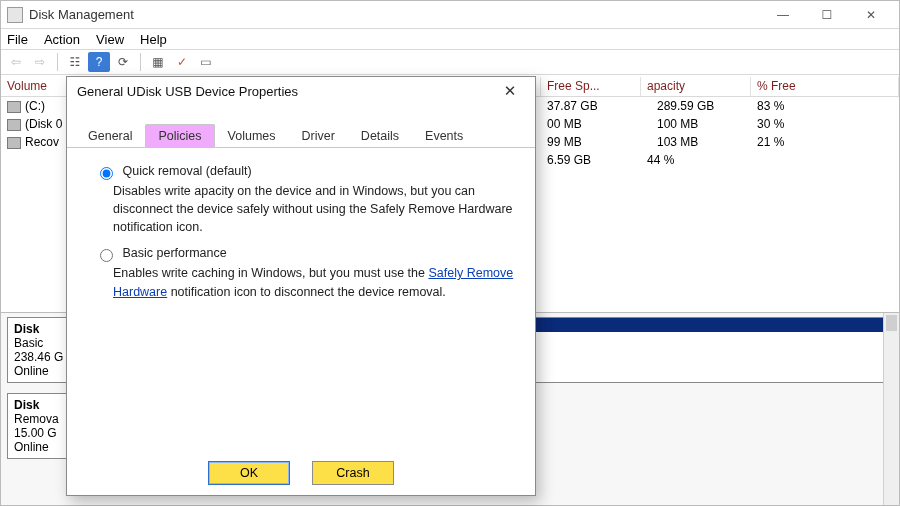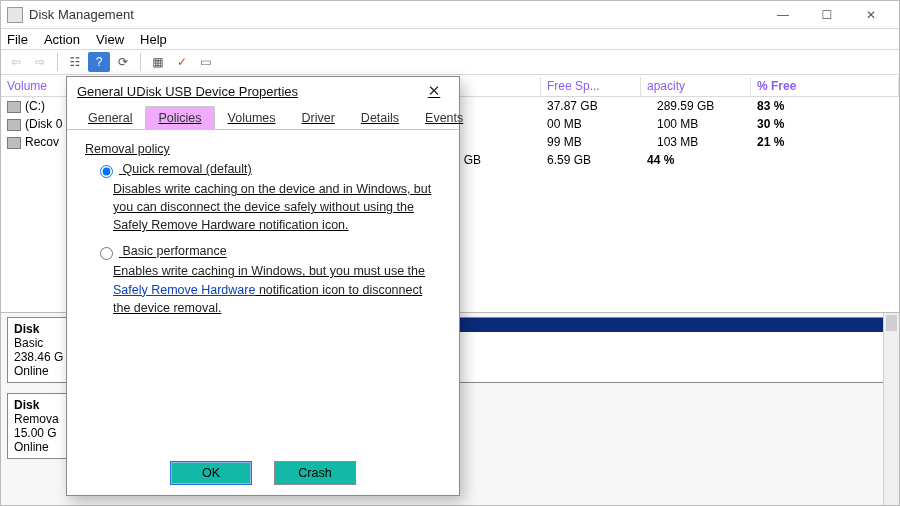--- a/index.html
+++ b/index.html
@@ -20,63 +20,63 @@
   .toolbar { height:26px; border-top:1px solid #d9d9d9; border-bottom:1px solid #d9d9d9; display:flex; align-items:center; padding:0 4px; gap:2px; }
   .tbtn { width:22px; height:20px; display:flex; align-items:center; justify-content:center; color:#555; }
   .tbtn.dis { color:#bbb; }
   .tsep { width:1px; height:18px; background:#ccc; margin:0 4px; }
 
   
   .content { position:absolute; top:76px; left:0; right:0; bottom:0; display:flex; flex-direction:column; }
   .list-area { border-bottom:1px solid #bbb; height:236px; position:relative; }
   .list-header { display:flex; background:#fff; border-bottom:1px solid #d9d9d9; height:20px; }
   .list-header .col, .list-row .col { padding:2px 6px; font-size:12px; white-space:nowrap; overflow:hidden; }
-  .list-header .col { border-right:1px solid #e1e1e1; color:#8b5cf6; }
+  .list-header .col { border-right:1px solid #e1e1e1; color:#7f1d1d; }
   .col.vol { width:110px; }
   .col.cap { width:110px; }
   .col.free{ width:100px; }
-  .col.pct { flex:1;font-weight:bold; }
+  .col.pct { flex:1; }
   .list-rows { }
   .list-row { display:flex; height:18px; align-items:center; }
   .list-row .vicon { width:14px; height:12px; background:#bdbdbd; border:1px solid #7a7a7a; margin-right:4px; display:inline-block; vertical-align:middle; }
 
   
   .graph-area { flex:1; background:#f7f7f7; position:relative; padding:4px 6px 4px 6px; overflow:hidden; }
   .vscroll { position:absolute; top:0; right:0; bottom:0; width:16px; background:#efefef; border-left:1px solid #d0d0d0; }
   .vscroll .thumb{ position:absolute; top:2px; left:2px; right:2px; height:16px; background:#cfcfcf; }
 
   .disk-pane { display:flex; margin-bottom:10px; }
   .disk-info { width:120px; border:1px solid #888; background:#fff; padding:4px 6px; font-size:12px; }
   .disk-info .name{ font-weight:bold; }
   .part-row { flex:1; display:flex; }
   .part { border:1px solid #888; background:#fff; display:flex; flex-direction:column; }
   .part .bar { height:14px; background:#0a2a7a; }
   .part .ptxt { padding:4px 8px; font-size:12px; line-height:1.35; }
 
   
-  .dlg { position:absolute; left:66px; top:76px; width:394px; height:420px; background:#fff; border:1px solid #8a8a8a; box-shadow:4px 6px 14px rgba(0,0,0,.25);text-decoration:underline; }
+  .dlg { position:absolute; left:66px; top:76px; width:470px; height:420px; background:#fff; border:1px solid #8a8a8a; box-shadow:4px 6px 14px rgba(0,0,0,.25); }
   .dlg-title { height:28px; display:flex; align-items:center; padding:0 10px; font-size:13px; color:#111; }
   .dlg-title .t { flex:1; }
   .dlg-close { width:30px; text-align:center; font-size:15px; color:#333; }
 
-  .dlg-tabs { display:flex; padding:0 8px; border-bottom:1px solid #c7c7c7; margin-top:0; }
+  .dlg-tabs { display:flex; padding:0 8px; border-bottom:1px solid #c7c7c7; margin-top:18px; }
   .dlg-tab { padding:4px 12px 5px; font-size:12.5px; color:#333; border:1px solid transparent; border-bottom:none; position:relative; top:1px; }
   .dlg-tab.active { border-color:#c7c7c7; background:#f0abfc; border-top-left-radius:2px; border-top-right-radius:2px; }
 
   .dlg-body { padding:12px 18px 8px 18px; font-size:12.5px; color:#222; }
   .groupbox { border:none; padding:0; }
   .group-title { margin-bottom:6px; }
   .opt { margin:4px 0 2px 10px; }
   .opt input { margin-right:6px; vertical-align:middle; }
   .opt-label { display:inline; }
   .opt-desc { margin:2px 0 10px 28px; line-height:1.45; color:#222; }
   .opt-desc a { color:#0a3fb8; text-decoration:underline; }
 
   .dlg-buttons { position:absolute; bottom:10px; left:0; right:0; display:flex; justify-content:center; gap:22px; }
-  .dlg-buttons button { width:82px; height:24px; font-size:12.5px; background:#14b8a6; border:1px solid #8c8c8c; }
+  .dlg-buttons button { width:82px; height:24px; font-size:12.5px; background:#fde047; border:1px solid #8c8c8c; }
   .dlg-buttons button.primary { border:1px solid #2b6fd6; box-shadow:0 0 0 1px #8db7f0 inset; }
 </style>
 </head>
 <body>
 
 <div class="main-window">
 
   <div class="titlebar">
     <span class="app-icon"></span>
     <span class="title">Disk Management</span>
@@ -200,27 +200,26 @@
     <div class="dlg-tab">General</div>
     <div class="dlg-tab active">Policies</div>
     <div class="dlg-tab">Volumes</div>
     <div class="dlg-tab">Driver</div>
     <div class="dlg-tab">Details</div>
     <div class="dlg-tab">Events</div>
   </div>
 
   <div class="dlg-body">
     <div class="groupbox">
-      <div class="group-title">Removal policy</div>
 
       <div class="opt">
         <input type="radio" name="policy" checked="" style="">
         <span class="opt-label">Quick removal (default)</span>
       </div>
-      <div class="opt-desc">Disables write caching on the device and in Windows, but you can disconnect the device safely without using the Safely Remove Hardware notification icon.</div>
+      <div class="opt-desc">Disables write apacity on the device and in Windows, but you can disconnect the device safely without using the Safely Remove Hardware notification icon.</div>
 
       <div class="opt">
         <input type="radio" name="policy" style="">
         <span class="opt-label">Basic performance</span>
       </div>
       <div class="opt-desc">
         <span>Enables write caching in Windows, but you must use the </span><a href="#">Safely Remove Hardware</a><span> notification icon to disconnect the device removal.</span>
       </div>
     </div>
   </div>

